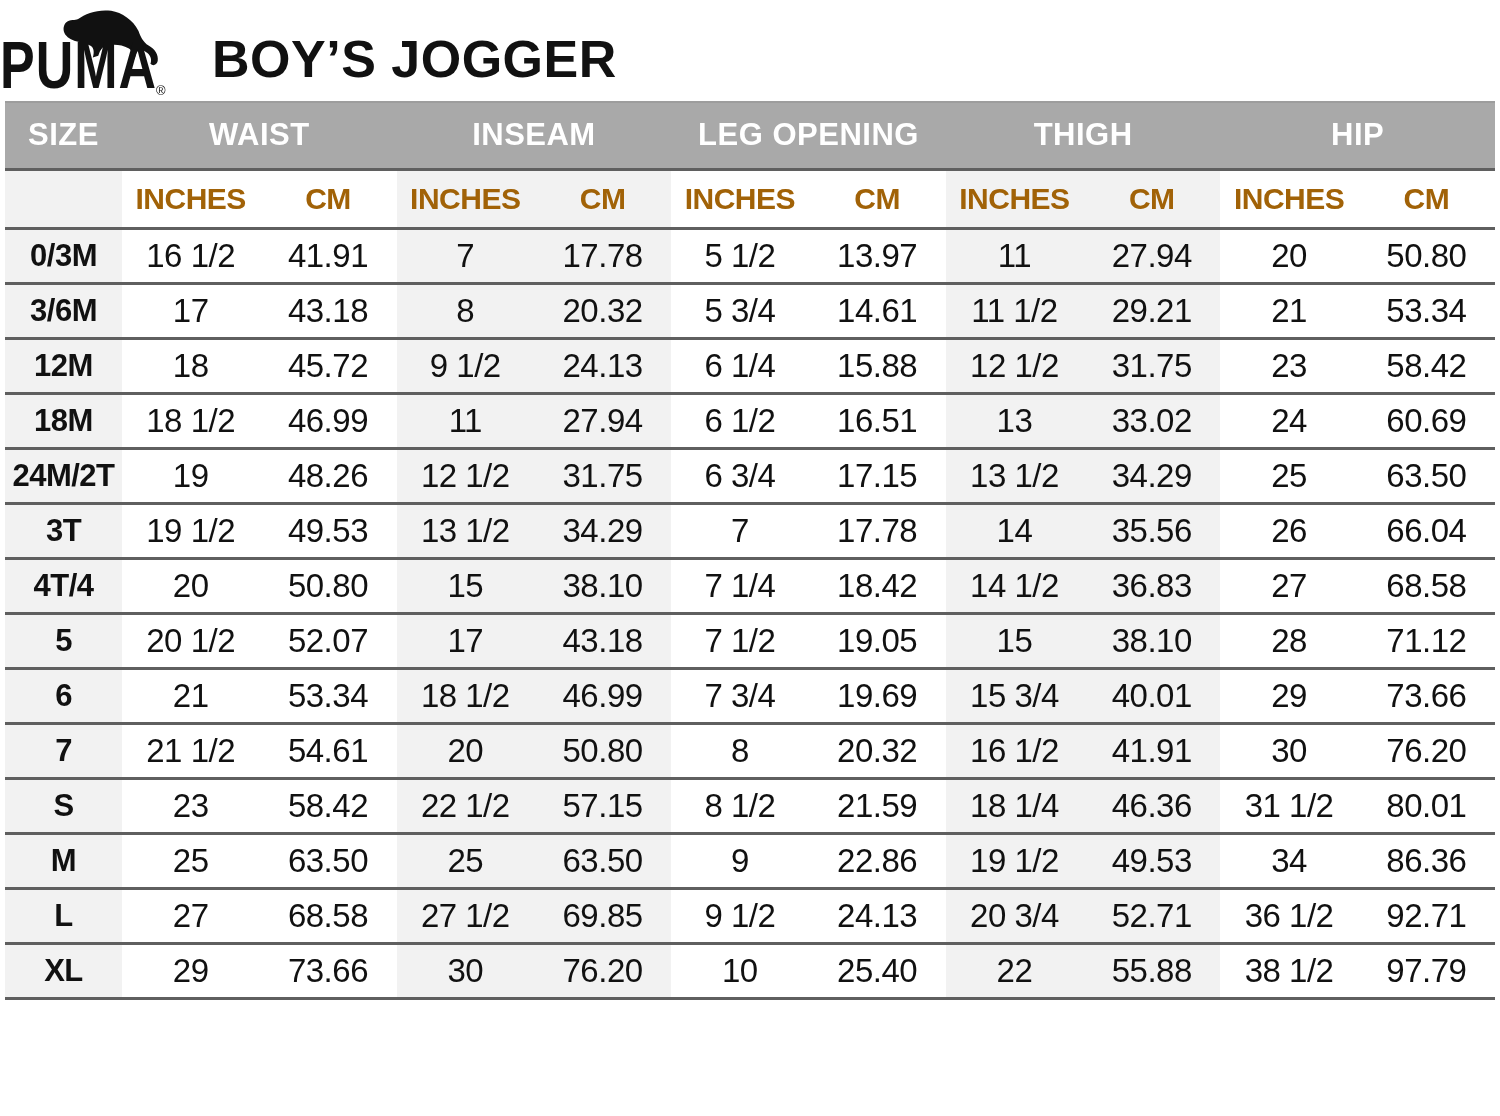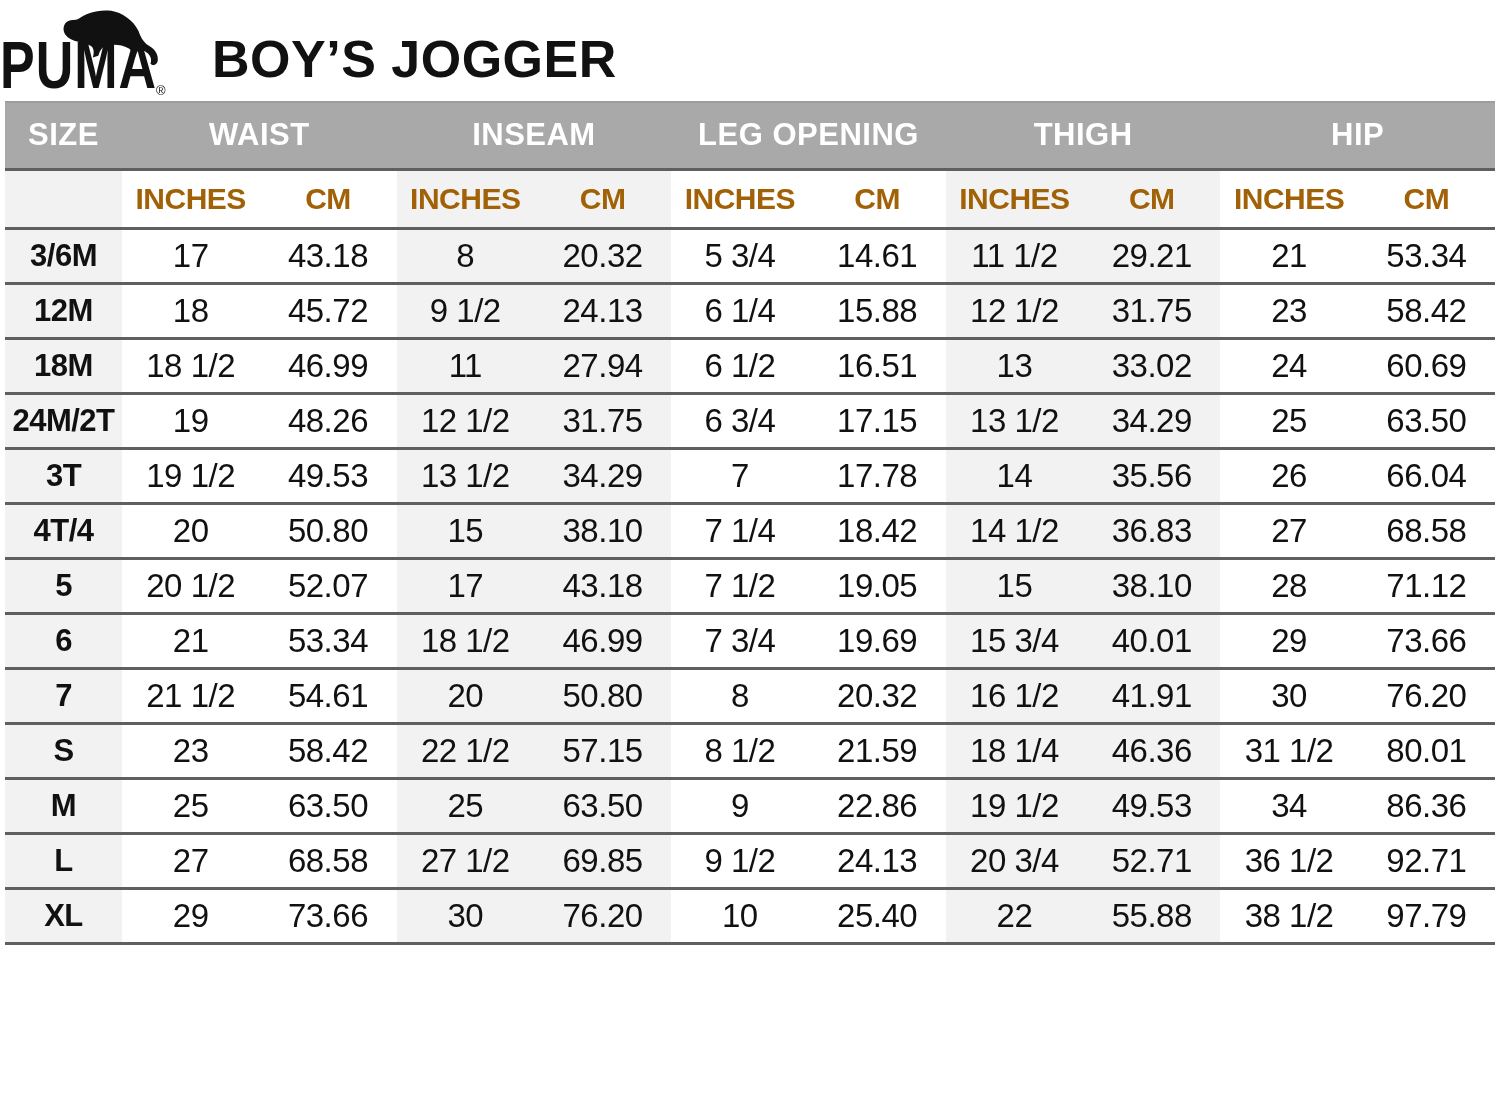--- a/index.html
+++ b/index.html
@@ -181,20 +181,33 @@
       <th>INCHES</th>
       <th>CM</th>
       <th class="shade">INCHES</th>
       <th class="shade">CM</th>
       <th>INCHES</th>
       <th>CM</th>
     </tr>
   </thead>
   <tbody>
       <tr>
+        <td class="size-cell shade">0/3M</td>
+        <td class="value-cell">16 1/2</td>
+        <td class="value-cell">41.91</td>
+        <td class="value-cell shade">7</td>
+        <td class="value-cell shade">17.78</td>
+        <td class="value-cell">5 1/2</td>
+        <td class="value-cell">13.97</td>
+        <td class="value-cell shade">11</td>
+        <td class="value-cell shade">27.94</td>
+        <td class="value-cell">20</td>
+        <td class="value-cell">50.80</td>
+      </tr>
+      <tr>
         <td class="size-cell shade">3/6M</td>
         <td class="value-cell">17</td>
         <td class="value-cell">43.18</td>
         <td class="value-cell shade">8</td>
         <td class="value-cell shade">20.32</td>
         <td class="value-cell">5 3/4</td>
         <td class="value-cell">14.61</td>
         <td class="value-cell shade">11 1/2</td>
         <td class="value-cell shade">29.21</td>
         <td class="value-cell">21</td>

